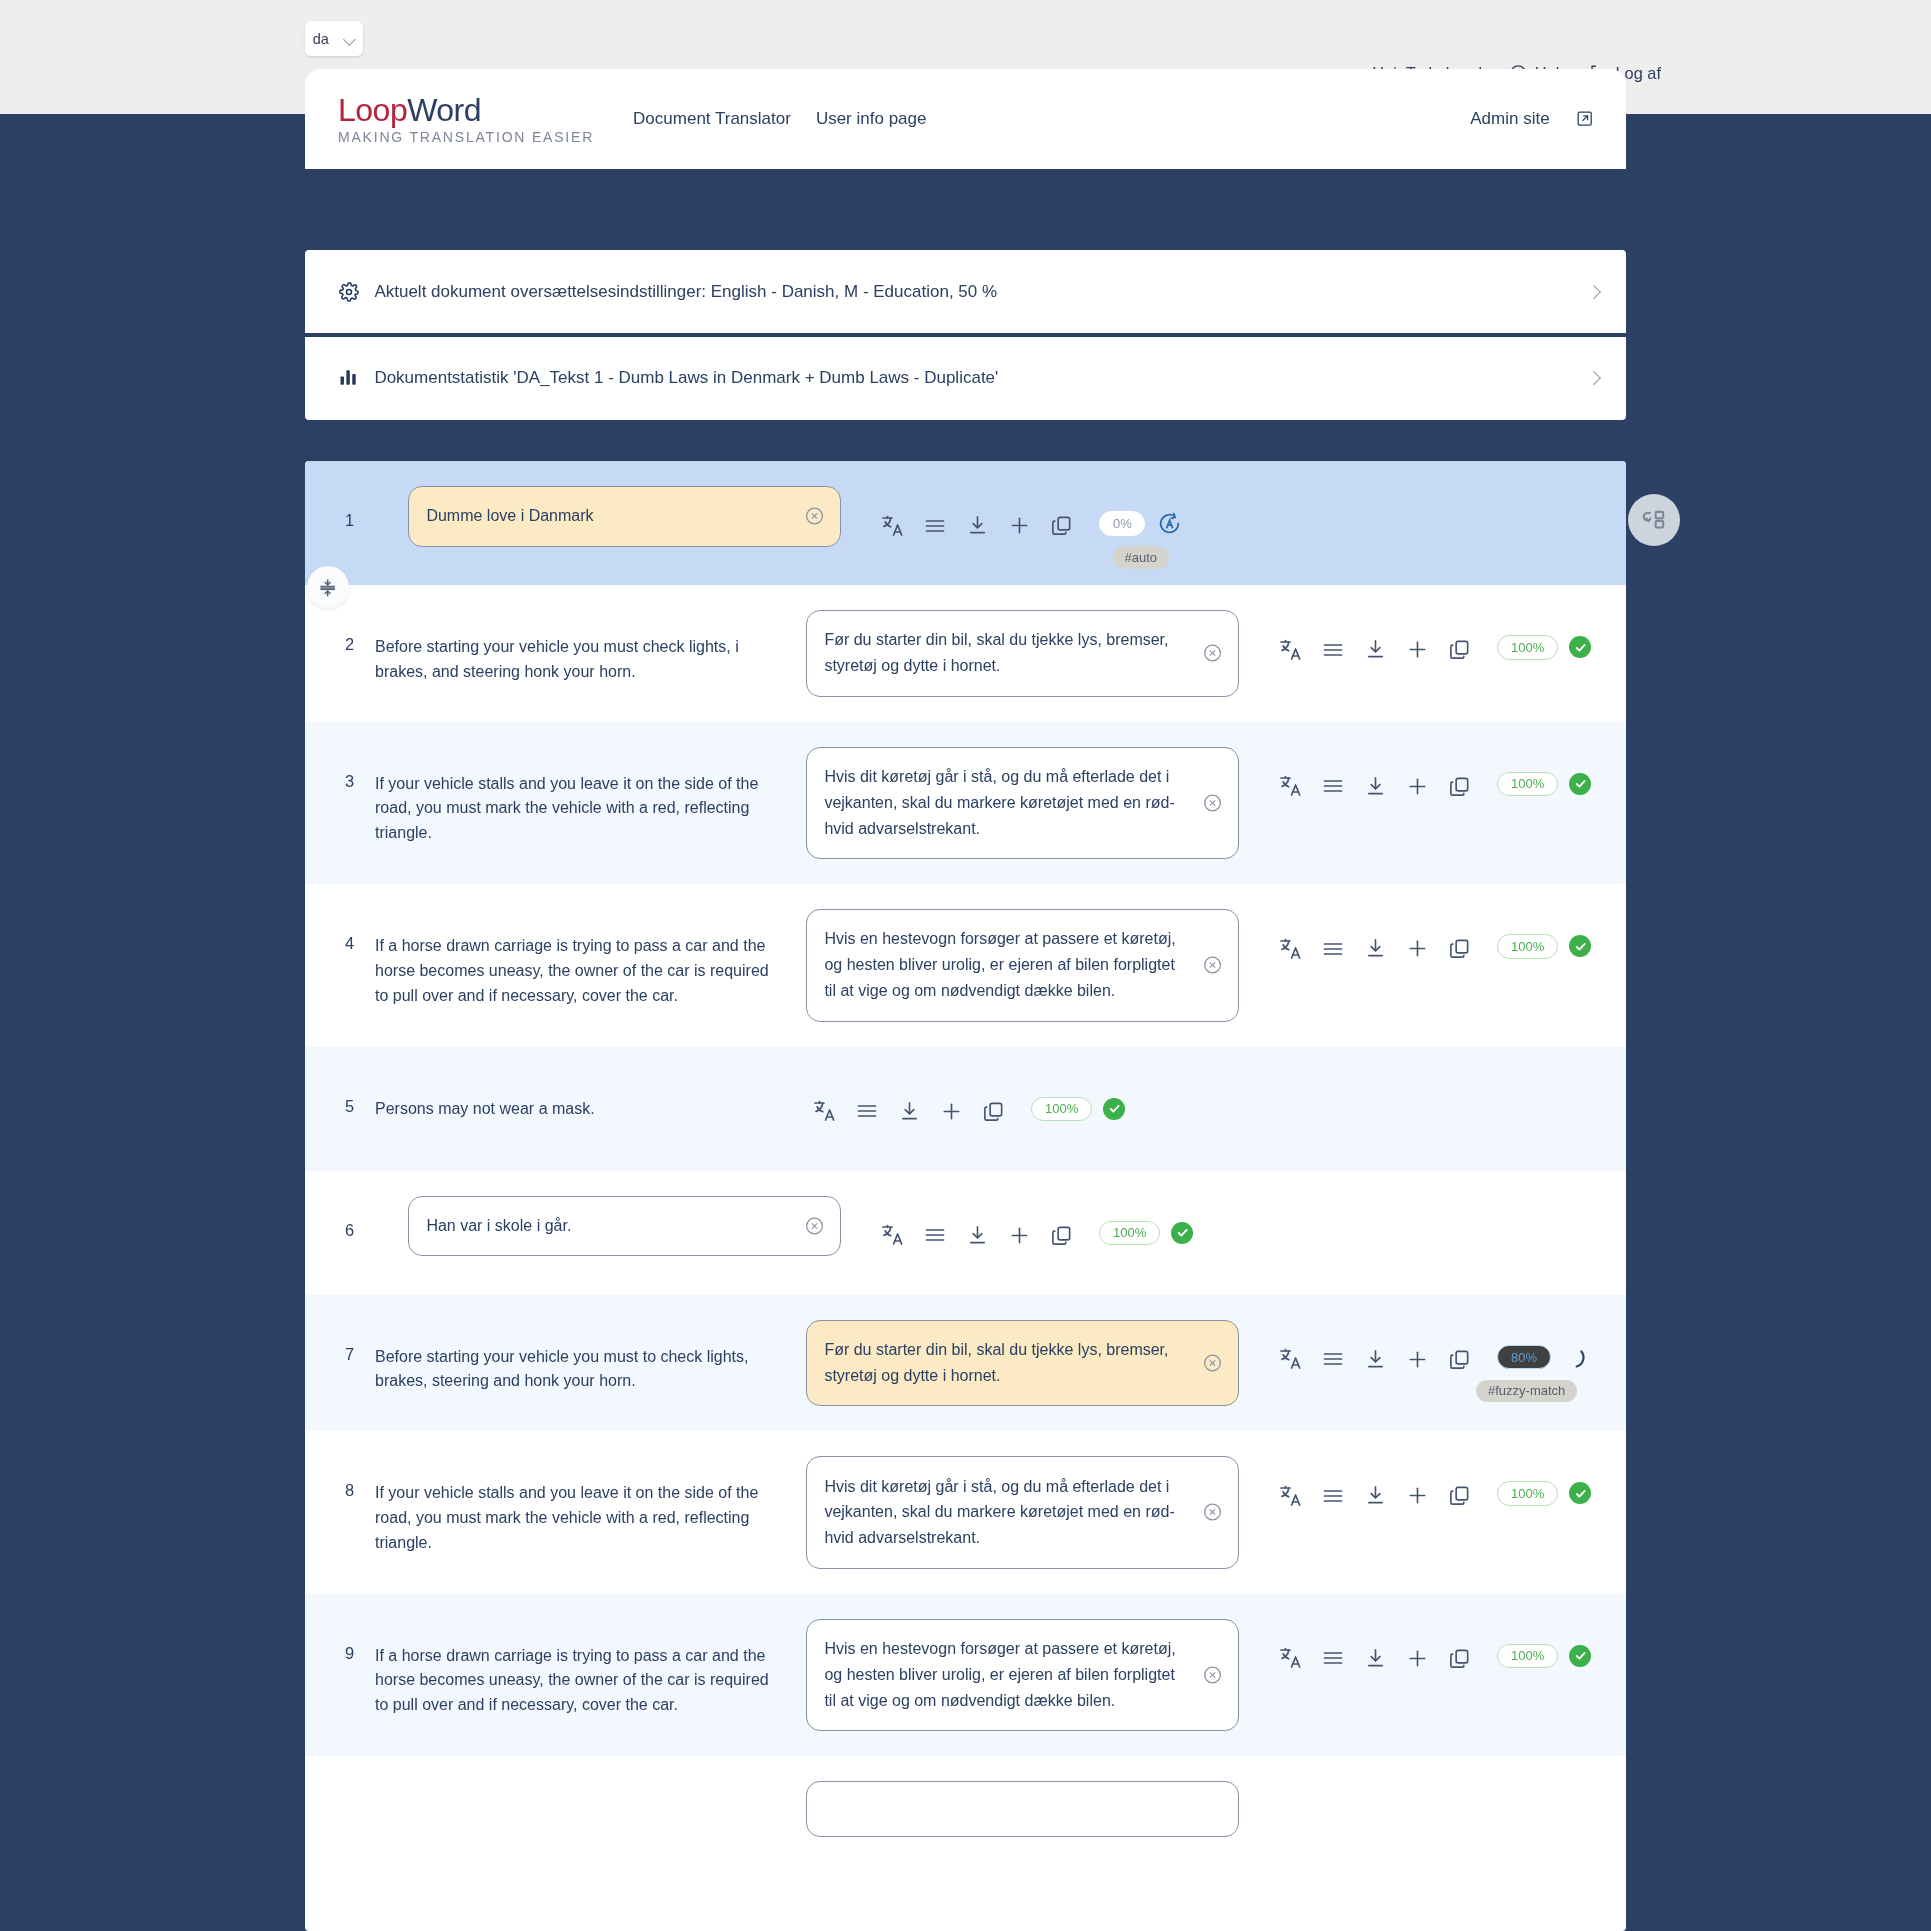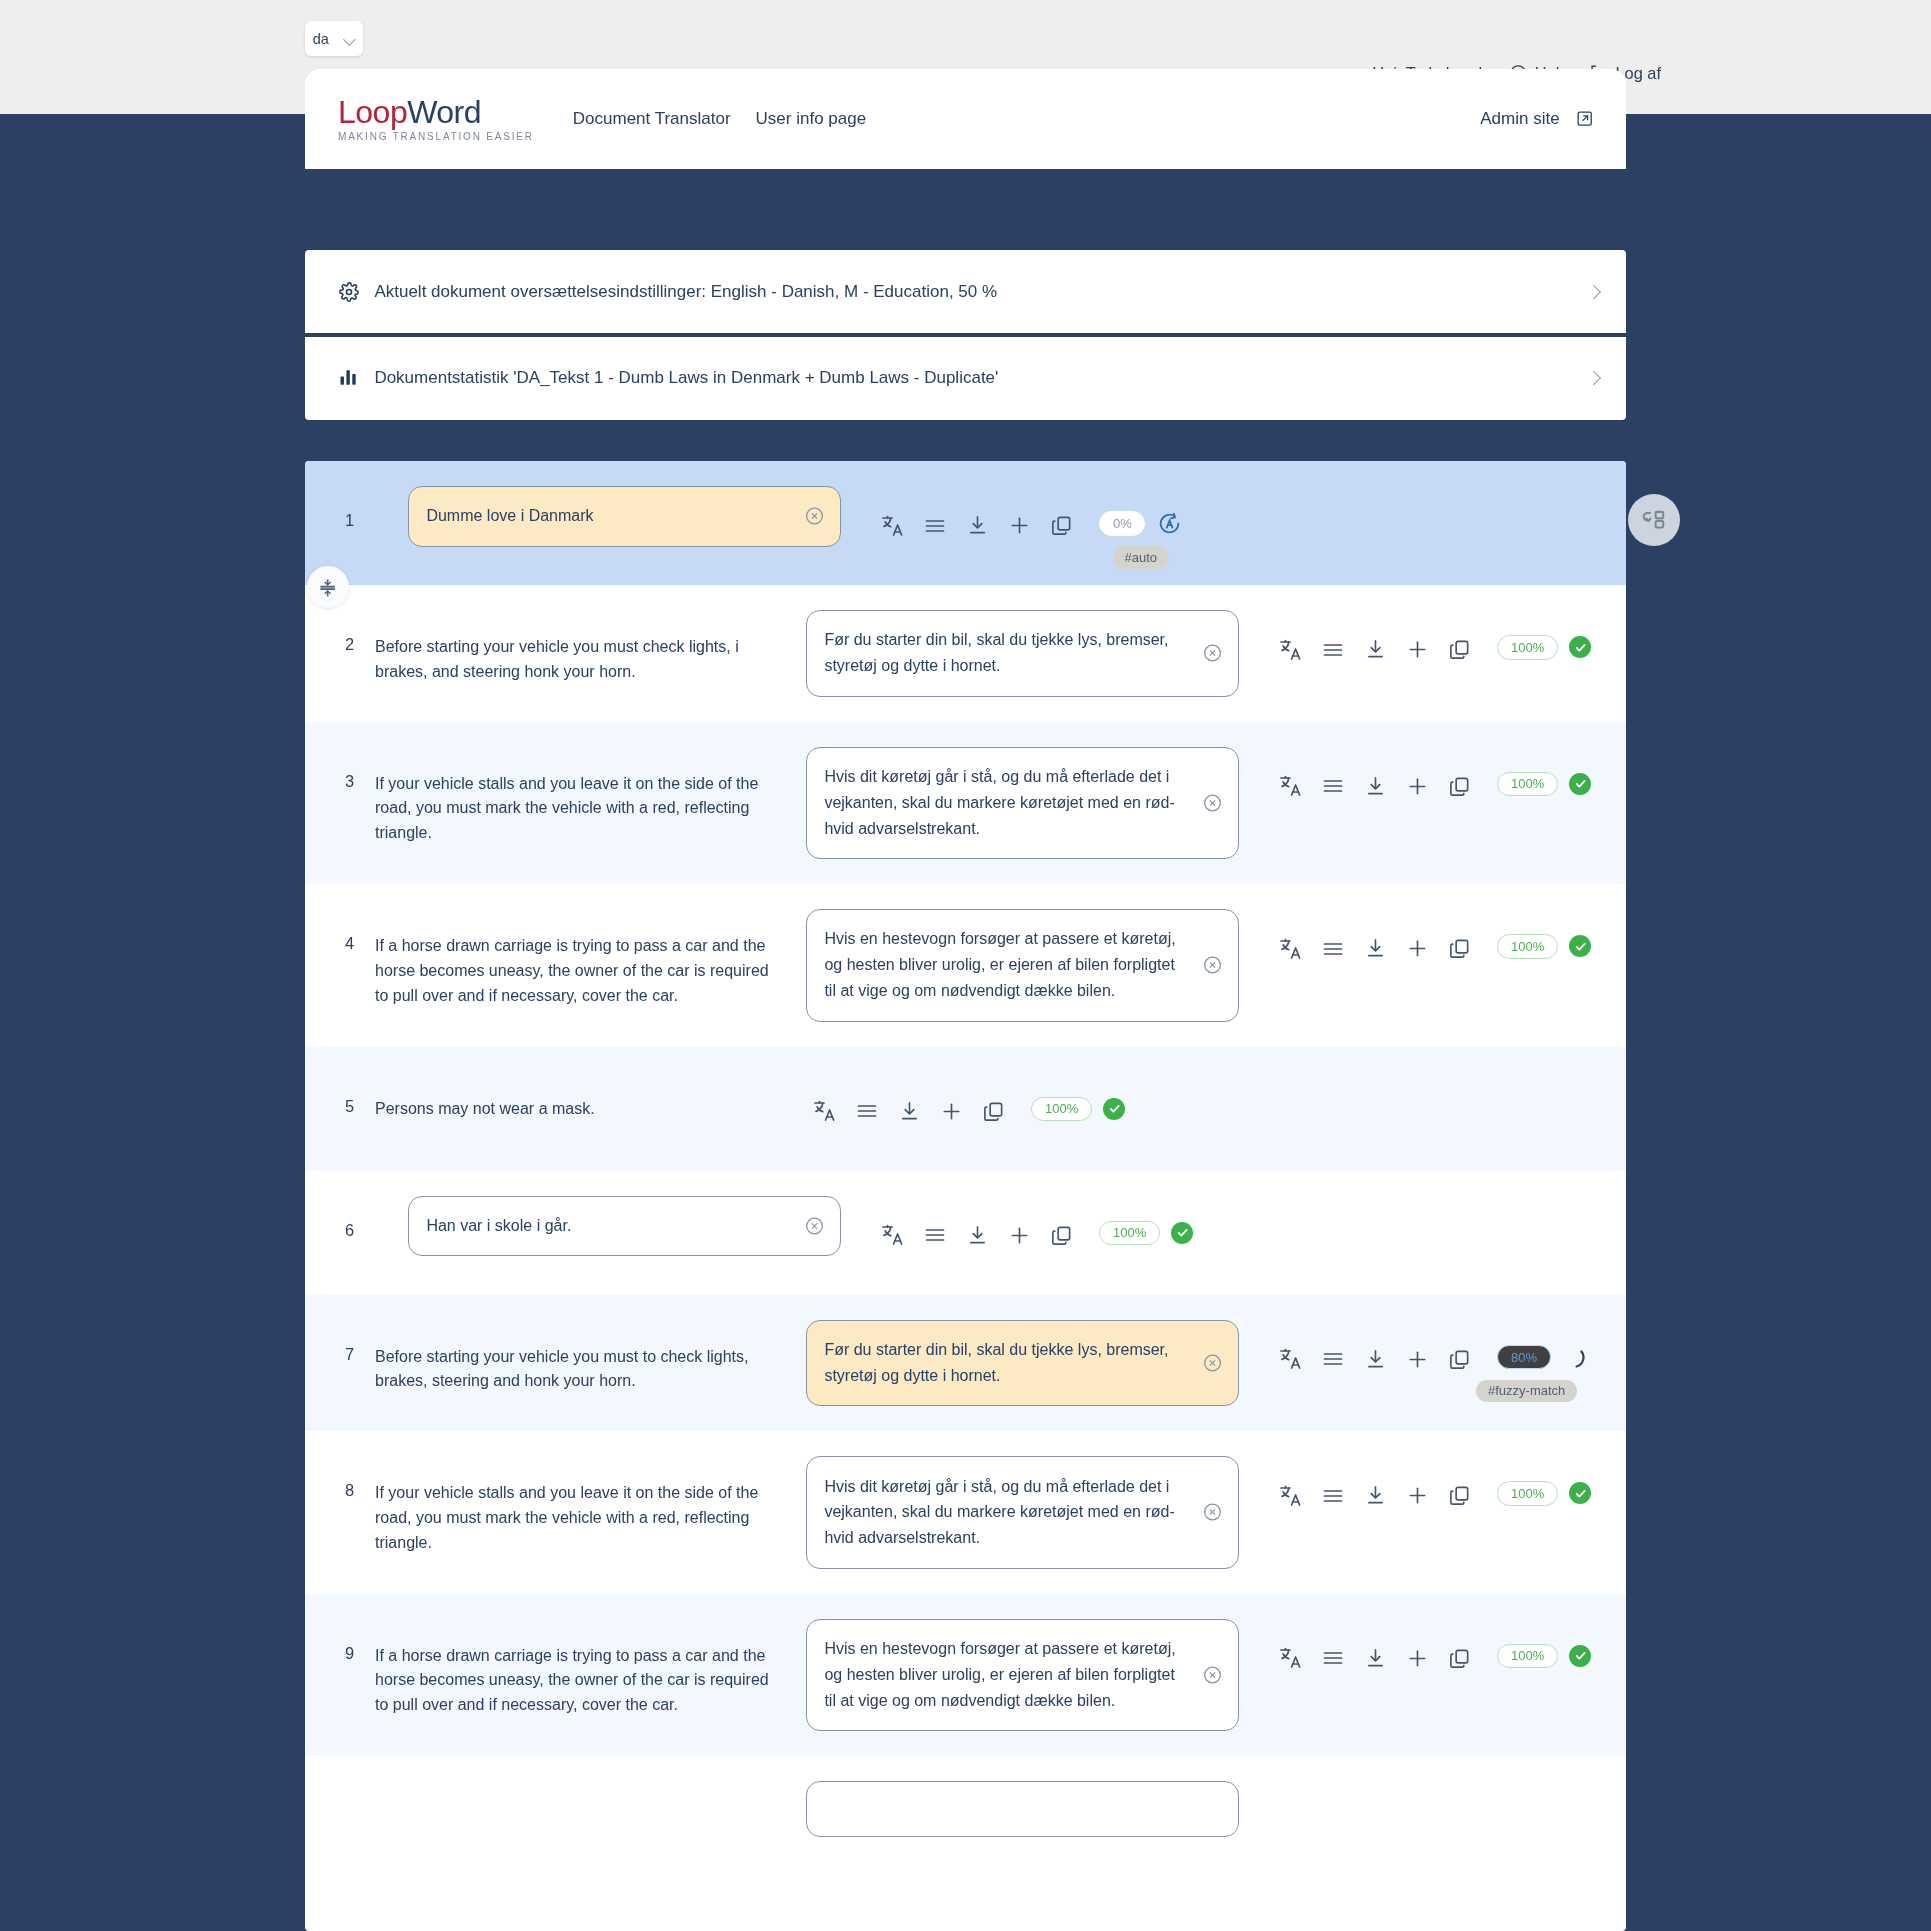--- a/index.html
+++ b/index.html
@@ -97,39 +97,39 @@
     margin-right: 39px;
   }
   .logo-main {
     font-size: 32px;
     color: #b4243c;
     letter-spacing: -0.5px;
     font-weight: 400;
   }
   .logo-main .word-part { color: #2b3f63; }
   .logo-sub {
-    font-size: 10px;
+    font-size: 14px;
     letter-spacing: 1.8px;
     color: #7d8699;
     margin-top: 4.8px;
   }
 
   .nav-links {
     display: flex;
     align-items: center;
     gap: 25px;
     font-size: 17px;
     color: #2b4063;
   }
 
   .admin-link {
     margin-left: auto;
     display: flex;
     align-items: center;
-    gap: 16px;
+    gap: 26px;
     font-size: 17px;
     color: #2b4063;
   }
 
   
   .banner-card {
     position: absolute;
     left: 305px;
     top: 250px;
     width: 1321px;

